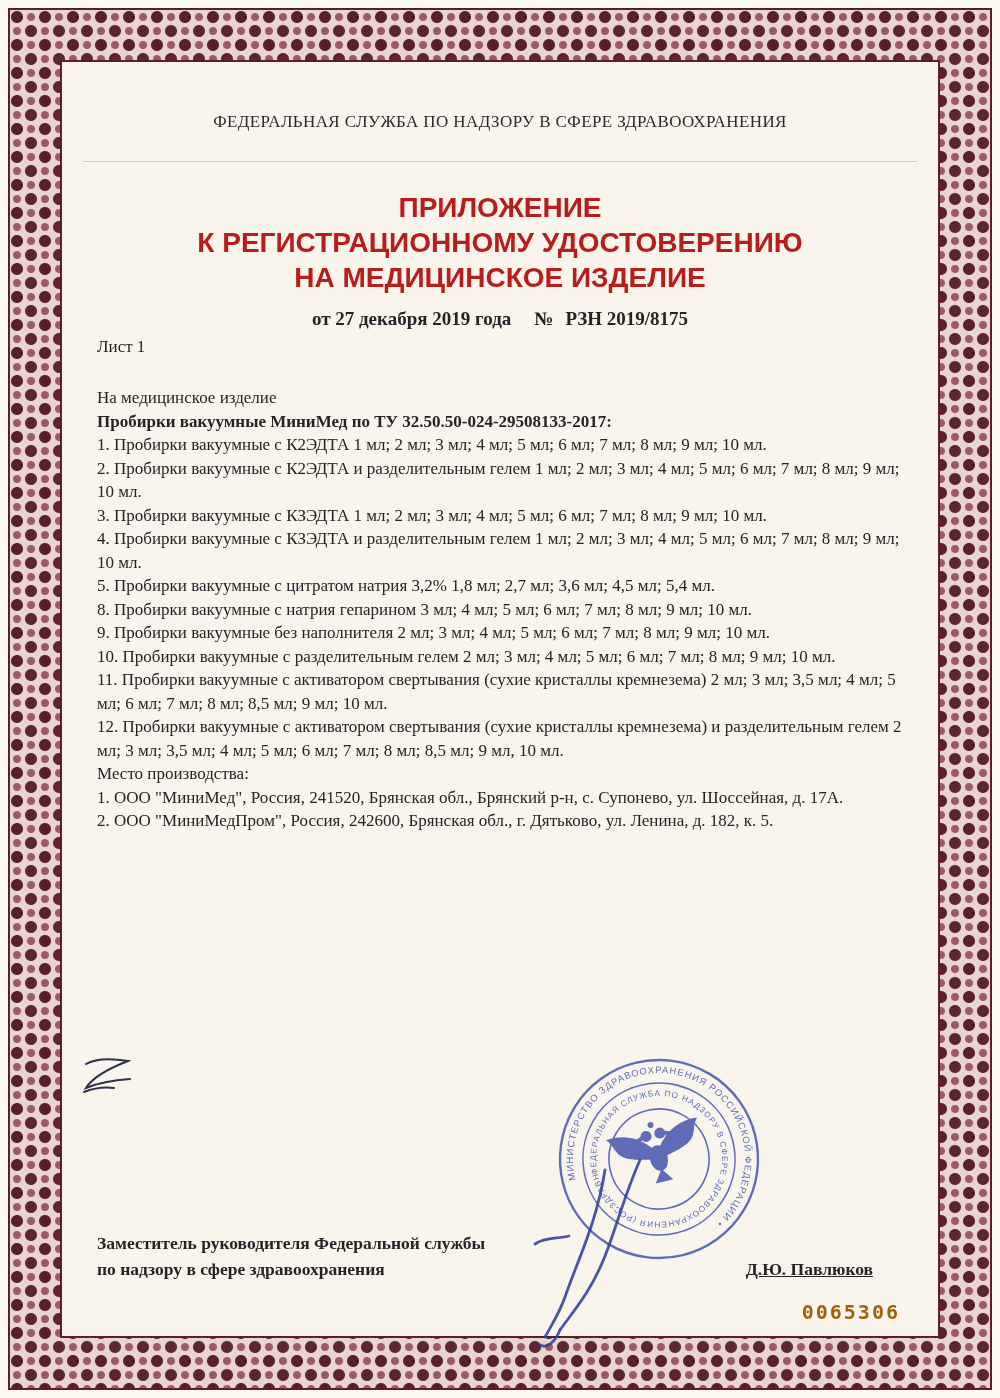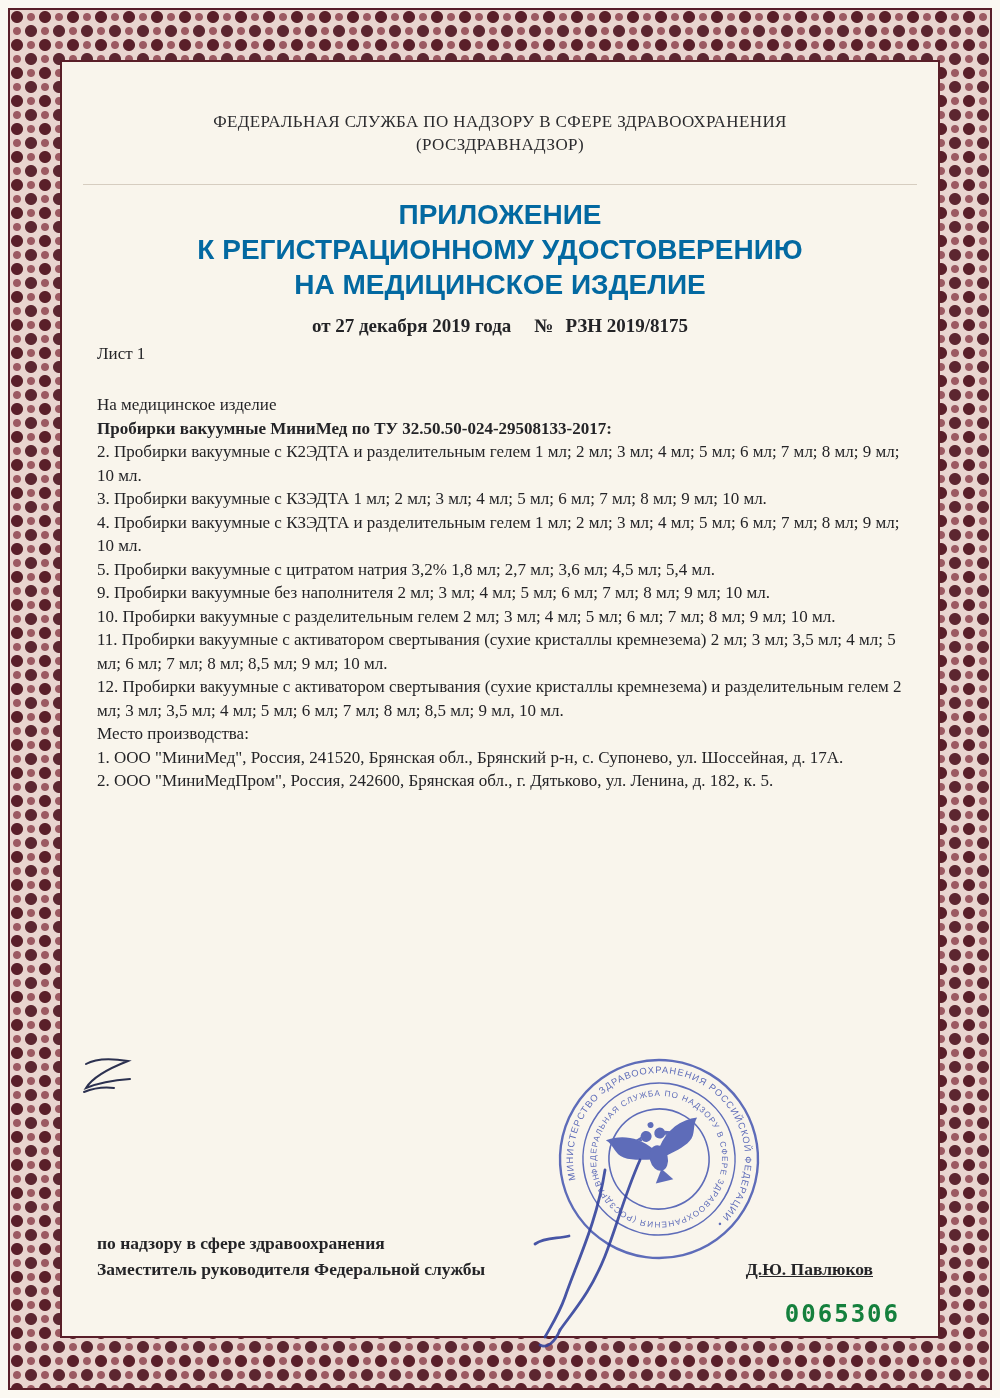--- a/index.html
+++ b/index.html
@@ -21,54 +21,53 @@
     background-size:28px 28px;
   }
   .paper {
     position:absolute; inset:60px;
     background:#f9f5ec;
     border:2px solid #5a1f29;
     padding:48px 35px 0 35px;
   }
   .gov-header { text-align:center; font-size:17px; line-height:23px; letter-spacing:.4px; color:#2b2b2e; }
   .header-rule { height:1px; background:#d6cdc0; margin:28px -14px 0 -14px; }
-  .title { text-align:center; font-family:"Liberation Sans", sans-serif; font-weight:bold; font-size:28px; line-height:35px; margin-top:12px; color:#0369a1; }
+  .title { text-align:center; font-family:"Liberation Sans", sans-serif; font-weight:bold; font-size:28px; line-height:35px; margin-top:28px; color:#b91c1c; }
   .date-line { display:flex; justify-content:center; align-items:flex-end; gap:23px; font-weight:bold; font-size:19px; margin-top:13px; }
   .date-line .regnum { display:inline-flex; gap:12px; }
   .sheet { text-align:left; padding-right:78px; font-size:17px; margin-top:7px; }
   .body { margin-top:29px; font-size:17px; line-height:23.5px; max-width:806px; }
   .body p { margin:0; }
   .product-title { font-weight:bold; }
   .footer {
     position:absolute; left:35px; right:35px; top:1168px;
     display:flex; justify-content:space-between; align-items:flex-end;
     font-weight:bold; font-size:17.5px; line-height:26px;
   }
   .signer-name { white-space:nowrap; padding-right:30px;text-decoration:underline; }
   .serial {
     position:absolute; right:38px; top:1238px;
     font-family:"DejaVu Sans Mono", monospace;
-    font-size:24px; letter-spacing:2px; font-weight:bold; color:#15803d;
+    font-size:20px; letter-spacing:2px; font-weight:bold; color:#a16207;
   }
   .stamp { position:absolute; left:494px; top:994px; width:206px; height:206px; opacity:.82; transform:rotate(-14deg); }
   .signature { position:absolute; left:455px; top:1090px; width:170px; height:208px; }
   .z-mark { position:absolute; left:18px; top:992px; width:60px; height:46px; }
   .stamp text { font-family:"Liberation Sans", sans-serif; letter-spacing:1px; }
 </style>
 </head>
 <body>
 
 <div class="certificate">
   <div class="frame"></div>
 
   <div class="paper">
 
     <div class="gov-header">
       <div>ФЕДЕРАЛЬНАЯ СЛУЖБА ПО НАДЗОРУ В СФЕРЕ ЗДРАВООХРАНЕНИЯ</div>
-      <div>(РОСЗДРАВНАДЗОР)</div>
     </div>
 
     <div class="header-rule"></div>
 
     <div class="title">
       <div>ПРИЛОЖЕНИЕ</div>
       <div>К РЕГИСТРАЦИОННОМУ УДОСТОВЕРЕНИЮ</div>
       <div>НА МЕДИЦИНСКОЕ ИЗДЕЛИЕ</div>
     </div>
 
@@ -78,24 +77,26 @@
         <span>№</span>
         <span>РЗН 2019/8175</span>
       </span>
     </div>
 
     <div class="sheet">Лист 1</div>
 
     <div class="body">
       <p>На медицинское изделие</p>
       <p class="product-title">Пробирки вакуумные МиниМед по ТУ 32.50.50-024-29508133-2017:</p>
+      <p>1. Пробирки вакуумные с К2ЭДТА 1 мл; 2 мл; 3 мл; 4 мл; 5 мл; 6 мл; 7 мл; 8 мл; 9 мл; 10 мл.</p>
       <p>2. Пробирки вакуумные с К2ЭДТА и разделительным гелем 1 мл; 2 мл; 3 мл; 4 мл; 5 мл; 6 мл; 7 мл; 8 мл; 9 мл; 10 мл.</p>
       <p>3. Пробирки вакуумные с КЗЭДТА 1 мл; 2 мл; 3 мл; 4 мл; 5 мл; 6 мл; 7 мл; 8 мл; 9 мл; 10 мл.</p>
       <p>4. Пробирки вакуумные с КЗЭДТА и разделительным гелем 1 мл; 2 мл; 3 мл; 4 мл; 5 мл; 6 мл; 7 мл; 8 мл; 9 мл; 10 мл.</p>
       <p>5. Пробирки вакуумные с цитратом натрия 3,2% 1,8 мл; 2,7 мл; 3,6 мл; 4,5 мл; 5,4 мл.</p>
+      <p>8. Пробирки вакуумные с натрия гепарином 3 мл; 4 мл; 5 мл; 6 мл; 7 мл; 8 мл; 9 мл; 10 мл.</p>
       <p>9. Пробирки вакуумные без наполнителя 2 мл; 3 мл; 4 мл; 5 мл; 6 мл; 7 мл; 8 мл; 9 мл; 10 мл.</p>
       <p>10. Пробирки вакуумные с разделительным гелем 2 мл; 3 мл; 4 мл; 5 мл; 6 мл; 7 мл; 8 мл; 9 мл; 10 мл.</p>
       <p>11. Пробирки вакуумные с активатором свертывания (сухие кристаллы кремнезема) 2 мл; 3 мл; 3,5 мл; 4 мл; 5 мл; 6 мл; 7 мл; 8 мл; 8,5 мл; 9 мл; 10 мл.</p>
       <p>12. Пробирки вакуумные с активатором свертывания (сухие кристаллы кремнезема) и разделительным гелем 2 мл; 3 мл; 3,5 мл; 4 мл; 5 мл; 6 мл; 7 мл; 8 мл; 8,5 мл; 9 мл, 10 мл.</p>
       <p>Место производства:</p>
       <p>1. ООО "МиниМед", Россия, 241520, Брянская обл., Брянский р-н, с. Супонево, ул. Шоссейная, д. 17А.</p>
       <p>2. ООО "МиниМедПром", Россия, 242600, Брянская обл., г. Дятьково, ул. Ленина, д. 182, к. 5.</p>
     </div>
 
     <svg class="z-mark" viewBox="0 0 60 46">
@@ -133,22 +134,22 @@
       <g fill="none" stroke="#2f3f9c" stroke-width="2.8" stroke-linecap="round" opacity="0.88">
         <path d="M123,8 C100,60 95,100 70,140 C60,156 50,168 43,178"></path>
         <path d="M88,18 C80,70 60,110 48,145 C42,162 34,174 28,185"></path>
         <path d="M43,178 C38,190 30,197 23,193"></path>
         <path d="M18,92 C28,85 40,87 52,84"></path>
       </g>
     </svg>
 
     <div class="footer">
       <div>
+        <div>Заместитель руководителя Федеральной службы</div>
         <div>по надзору в сфере здравоохранения</div>
-        <div>Заместитель руководителя Федеральной службы</div>
       </div>
       <div class="signer-name">Д.Ю. Павлюков</div>
     </div>
 
     <div class="serial">0065306</div>
 
   </div>
 </div>
 
 </body></html>

